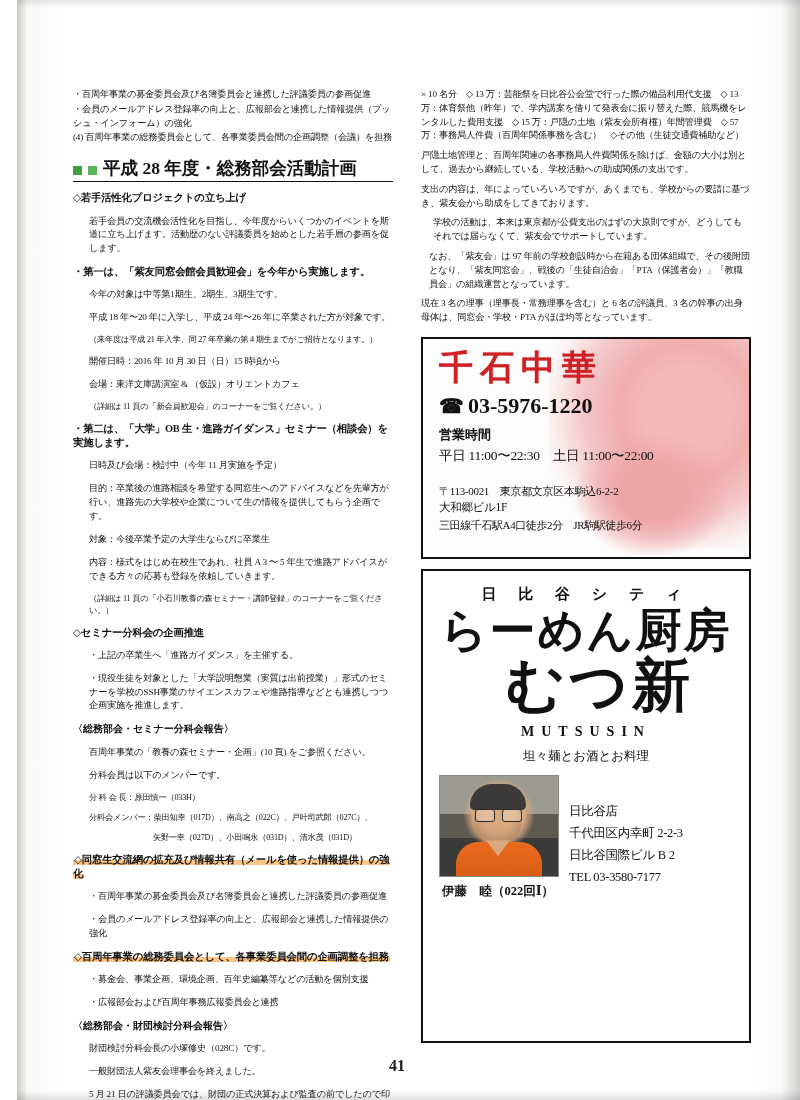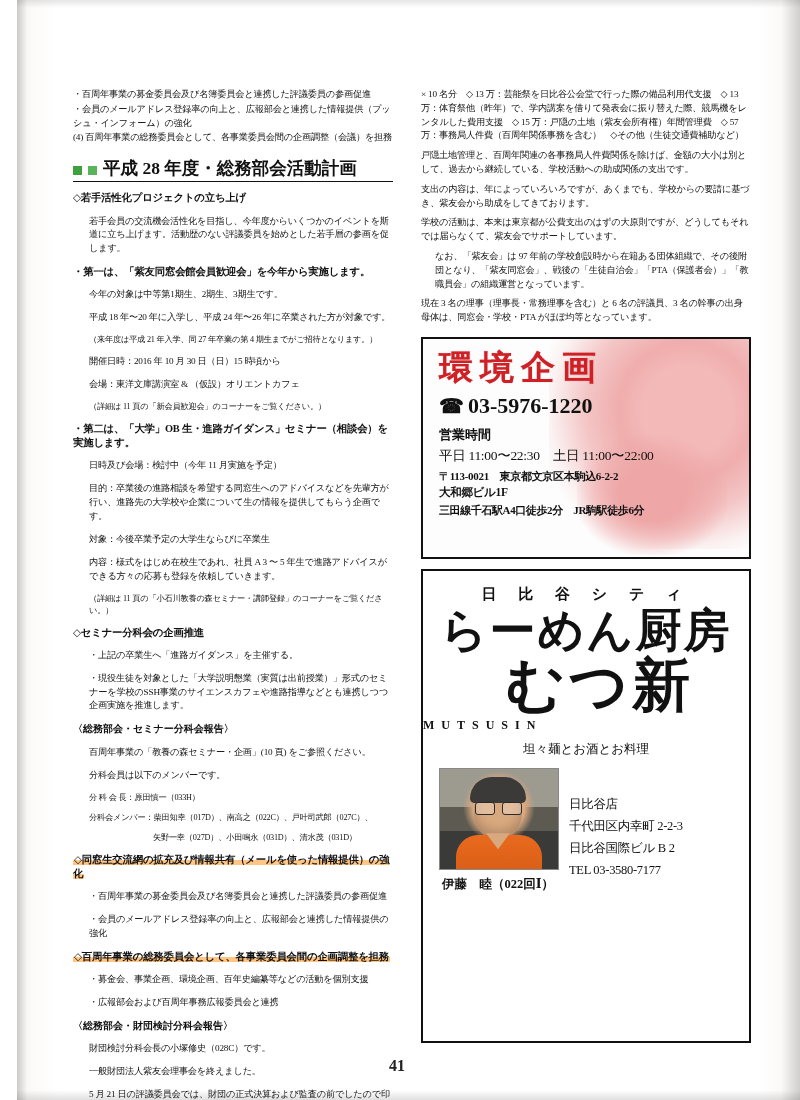--- a/index.html
+++ b/index.html
@@ -100,41 +100,41 @@
     line-height:1;text-shadow:0 0 1px rgba(180,20,25,.5);
   }
   .ad1 .tel{
     margin-top:8px;font-size:22px;font-weight:bold;color:#111;letter-spacing:0px;
     display:flex;align-items:center;gap:4px;
   }
   .ad1 .tel .ph{font-size:20px;}
   .ad1 .hours-l{margin-top:7px;font-size:13px;font-weight:bold;}
   .ad1 .hours-v{margin-top:3px;font-size:13.5px;letter-spacing:-0.3px;}
   .ad1 .addr{
-    margin-top:3px;font-size:11.5px;line-height:1.5;letter-spacing:-0.3px;font-weight:bold;
+    margin-top:18px;font-size:11.5px;line-height:1.5;letter-spacing:-0.3px;
   }
   .ad1 .addr .zip{font-size:11px;}
   .ad1 .access{font-size:11px;letter-spacing:-0.4px;}
 
   
   .ad2{margin-top:10px;height:470px;}
   .ad2 .hibiya{
     text-align:center;font-size:15px;letter-spacing:9px;font-weight:bold;
     margin:14px 0 2px 0;
   }
   .ad2 .big1{
     text-align:center;font-size:46px;font-weight:bold;line-height:1.05;
     letter-spacing:2px;font-family:"DejaVu Serif",serif;
   }
   .ad2 .big2{
     text-align:center;font-size:58px;font-weight:bold;line-height:1.0;
     letter-spacing:4px;font-family:"DejaVu Serif",serif;margin-top:2px;padding-left:28px;
   }
   .ad2 .roman{
-    font-size:12px;letter-spacing:7px;font-weight:bold;margin-top:4px;
+    text-align:center;font-size:14px;letter-spacing:7px;font-weight:bold;margin-top:10px;
     font-family:"Liberation Serif",serif;
   }
   .ad2 .tagline{
     text-align:center;font-size:12.5px;margin-top:8px;letter-spacing:0px;
   }
   .ad2 .bottom{
     display:flex;gap:10px;padding:10px 14px 0 16px;align-items:flex-start;
   }
   .photo{
     width:118px;height:100px;border:1px solid #888;
@@ -262,30 +262,30 @@
 
     </div>
   </div>
 
   <div class="col-right">
 
     <div class="body-s">
       <p style="margin:0 0 6px 0">× 10 名分　◇ 13 万：芸能祭を日比谷公会堂で行った際の備品利用代支援　◇ 13 万：体育祭他（昨年）で、学内講案を借りて発表会に振り替えた際、競馬機をレンタルした費用支援　◇ 15 万：戸隠の土地（紫友会所有権）年間管理費　◇ 57 万：事務局人件費（百周年関係事務を含む）　◇その他（生徒交通費補助など）</p>
       <p style="margin:0 0 6px 0">戸隠土地管理と、百周年関連の各事務局人件費関係を除けば、金額の大小は別として、過去から継続している、学校活動への助成関係の支出です。</p>
       <p style="margin:0 0 6px 0">支出の内容は、年によっていろいろですが、あくまでも、学校からの要請に基づき、紫友会から助成をしてきております。</p>
-      <p style="margin:0 0 6px 0">学校の活動は、本来は東京都が公費支出のはずの大原則ですが、どうしてもそれでは届らなくて、紫友会でサポートしています。</p>
-      <p style="margin:0 0 6px 14px">なお、「紫友会」は 97 年前の学校創設時から在籍ある団体組織で、その後附団となり、「紫友同窓会」、戦後の「生徒自治会」「PTA（保護者会）」「教職員会」の組織運営となっています。</p>
+      <p style="margin:0 0 6px 12px">学校の活動は、本来は東京都が公費支出のはずの大原則ですが、どうしてもそれでは届らなくて、紫友会でサポートしています。</p>
+      <p style="margin:0 0 6px 8px">なお、「紫友会」は 97 年前の学校創設時から在籍ある団体組織で、その後附団となり、「紫友同窓会」、戦後の「生徒自治会」「PTA（保護者会）」「教職員会」の組織運営となっています。</p>
       <p style="margin:0 0 0 0">現在 3 名の理事（理事長・常務理事を含む）と 6 名の評議員、3 名の幹事の出身母体は、同窓会・学校・PTA がほぼ均等となっています。</p>
     </div>
 
     <div class="ad ad1">
       <div class="cloud"></div>
       <div class="cloud2"></div>
       <div class="inner">
-        <div class="brand">環境企画</div>
+        <div class="brand">千石中華</div>
         <div class="tel">
           <span class="ph">☎</span>
           <span>03-5976-1220</span>
         </div>
         <div class="hours-l">営業時間</div>
         <div class="hours-v">平日 11:00〜22:30　土日 11:00〜22:00</div>
         <div class="addr">
           <div class="zip">〒113-0021　東京都文京区本駒込6-2-2</div>
           <div>大和郷ビル1F</div>
           <div class="access">三田線千石駅A4口徒歩2分　JR駒駅徒歩6分</div>

